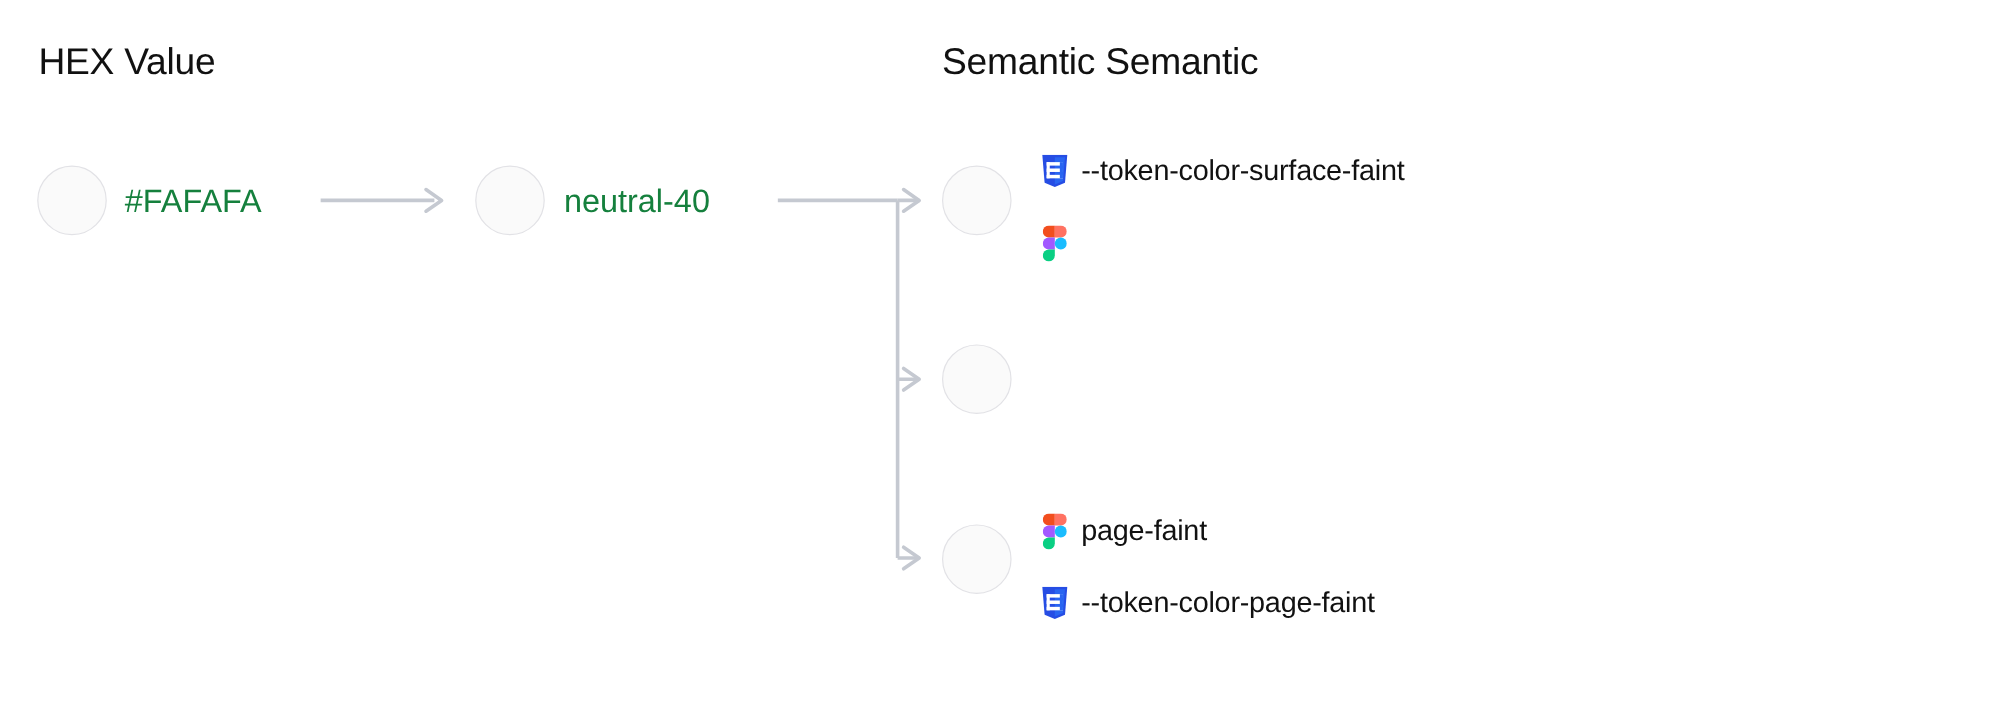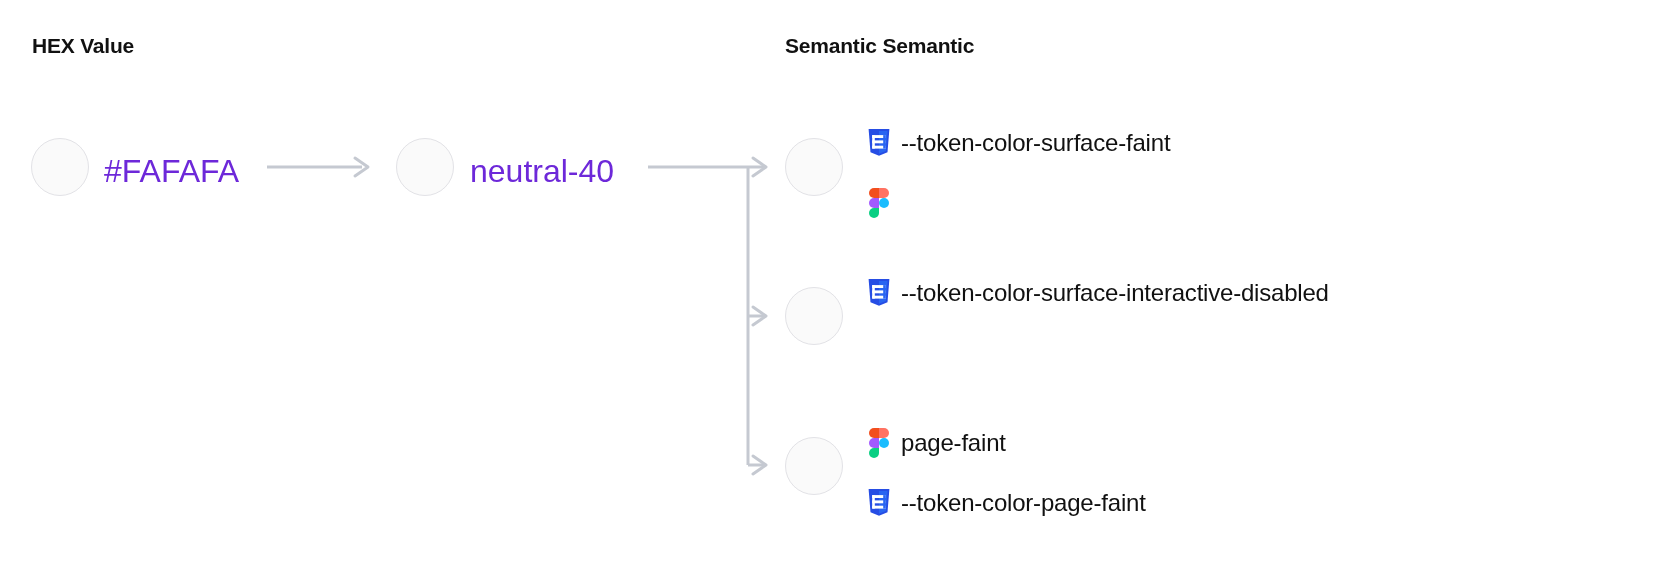--- a/index.html
+++ b/index.html
@@ -17,22 +17,22 @@
   }
 
   .canvas {
     position: absolute;
     inset: 0;
   }
 
   
   .col-header {
     position: absolute;
-    font-size: 21px;
-    font-weight: bold;
+    font-size: 31px;
+    font-weight: normal;
     color: #111111;
     letter-spacing: -0.2px;
     white-space: nowrap;
   }
   #hdr-hex      { left: 32px;  top: 34px; }
   #hdr-core     { left: 396px; top: 34px; }
   #hdr-semantic { left: 785px; top: 34px; }
 
   
   .swatch {
@@ -46,23 +46,23 @@
   }
   #swatch-hex   { left: 31px;  top: 138px; }
   #swatch-core  { left: 396px; top: 138px; }
   #swatch-sem-0 { left: 785px; top: 138px; }
   #swatch-sem-1 { left: 785px; top: 287px; }
   #swatch-sem-2 { left: 785px; top: 437px; }
 
   
   .value-label {
     position: absolute;
-    font-size: 32px;
+    font-size: 27px;
     font-weight: 400;
-    color: #6d28d9;
+    color: #15803d;
     white-space: nowrap;
   }
   #label-hex  { left: 104px; top: 153px; }
   #label-core { left: 470px; top: 153px; }
 
   
   .arrow-simple {
     position: absolute;
     left: 267px;
     top: 154px;
@@ -174,58 +174,44 @@
           <path d="M10 0 H15 A5 5 0 0 1 15 10 H10 Z" fill="#FF7262"></path>
           <path d="M5 10 H10 V20 H5 A5 5 0 0 1 5 10 Z" fill="#A259FF"></path>
           <circle cx="15" cy="15" r="5" fill="#1ABCFE"></circle>
           <path d="M5 20 H10 V25 A5 5 0 1 1 5 20 Z" fill="#0ACF83"></path>
         </svg>
       </span>
     </div>
   </div>
 
   <div class="token-group" id="token-group-1">
+  </div>
+
+  <div class="token-group" id="token-group-2">
+    <div class="token-line">
+      <span class="icon-slot">
+        <svg width="20" height="30" viewBox="0 0 20 30">
+          <path d="M5 0 H10 V10 H5 A5 5 0 0 1 5 0 Z" fill="#F24E1E"></path>
+          <path d="M10 0 H15 A5 5 0 0 1 15 10 H10 Z" fill="#FF7262"></path>
+          <path d="M5 10 H10 V20 H5 A5 5 0 0 1 5 10 Z" fill="#A259FF"></path>
+          <circle cx="15" cy="15" r="5" fill="#1ABCFE"></circle>
+          <path d="M5 20 H10 V25 A5 5 0 1 1 5 20 Z" fill="#0ACF83"></path>
+        </svg>
+      </span>
+      <span class="token-text">page-faint</span>
+    </div>
     <div class="token-line">
       <span class="icon-slot">
         <svg width="24" height="28" viewBox="0 0 24 28">
           <path d="M1.6 0 H22.4 L20.5 23.2 L12 26.8 L3.5 23.2 Z" fill="#264DE4"></path>
           <path d="M12 2.1 V24.8 L18.9 21.9 L20.5 2.1 Z" fill="#2965F1"></path>
           <rect x="5.2" y="6.1" width="13.6" height="2.9" fill="#FFFFFF"></rect>
           <rect x="5.2" y="11.4" width="13.6" height="2.9" fill="#FFFFFF"></rect>
           <rect x="5.2" y="16.7" width="13.6" height="2.9" fill="#FFFFFF"></rect>
           <rect x="5.2" y="6.1" width="2.6" height="13.5" fill="#FFFFFF"></rect>
           <rect x="16.2" y="6.1" width="2.6" height="13.5" fill="#2965F1"></rect>
         </svg>
       </span>
-      <span class="token-text">--token-color-surface-interactive-disabled</span>
+      <span class="token-text">--token-color-page-faint</span>
     </div>
   </div>
 
-  <div class="token-group" id="token-group-2">
-    <div class="token-line">
-      <span class="icon-slot">
-        <svg width="20" height="30" viewBox="0 0 20 30">
-          <path d="M5 0 H10 V10 H5 A5 5 0 0 1 5 0 Z" fill="#F24E1E"></path>
-          <path d="M10 0 H15 A5 5 0 0 1 15 10 H10 Z" fill="#FF7262"></path>
-          <path d="M5 10 H10 V20 H5 A5 5 0 0 1 5 10 Z" fill="#A259FF"></path>
-          <circle cx="15" cy="15" r="5" fill="#1ABCFE"></circle>
-          <path d="M5 20 H10 V25 A5 5 0 1 1 5 20 Z" fill="#0ACF83"></path>
-        </svg>
-      </span>
-      <span class="token-text">page-faint</span>
-    </div>
-    <div class="token-line">
-      <span class="icon-slot">
-        <svg width="24" height="28" viewBox="0 0 24 28">
-          <path d="M1.6 0 H22.4 L20.5 23.2 L12 26.8 L3.5 23.2 Z" fill="#264DE4"></path>
-          <path d="M12 2.1 V24.8 L18.9 21.9 L20.5 2.1 Z" fill="#2965F1"></path>
-          <rect x="5.2" y="6.1" width="13.6" height="2.9" fill="#FFFFFF"></rect>
-          <rect x="5.2" y="11.4" width="13.6" height="2.9" fill="#FFFFFF"></rect>
-          <rect x="5.2" y="16.7" width="13.6" height="2.9" fill="#FFFFFF"></rect>
-          <rect x="5.2" y="6.1" width="2.6" height="13.5" fill="#FFFFFF"></rect>
-          <rect x="16.2" y="6.1" width="2.6" height="13.5" fill="#2965F1"></rect>
-        </svg>
-      </span>
-      <span class="token-text">--token-color-page-faint</span>
-    </div>
-  </div>
-
 </div>
 
 </body></html>

